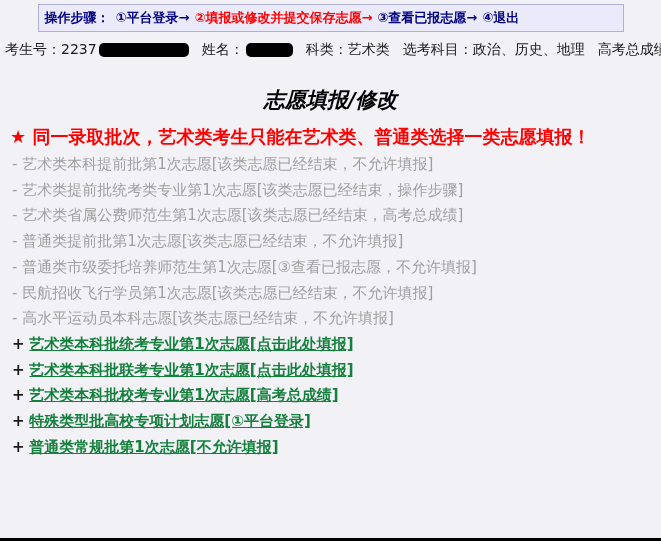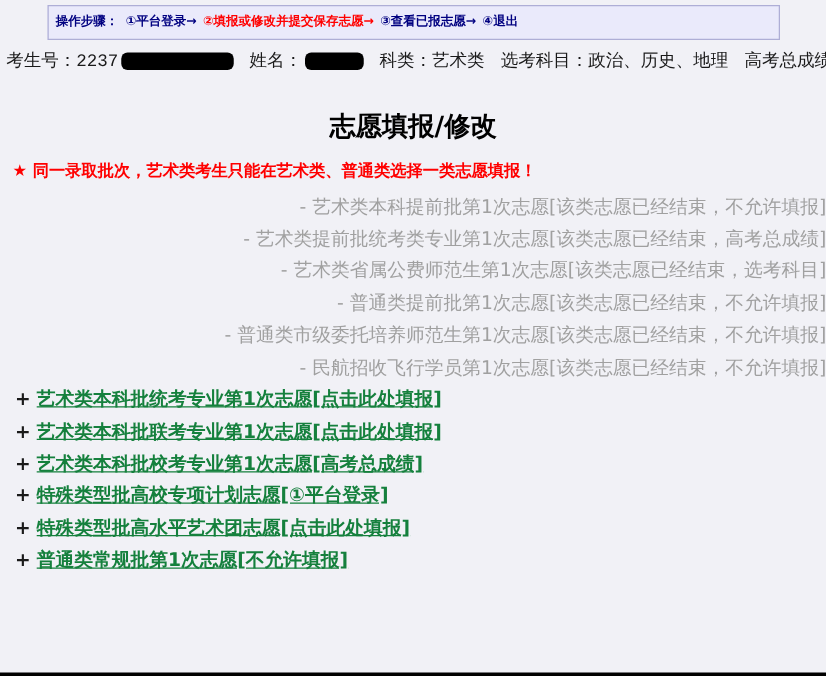--- a/index.html
+++ b/index.html
@@ -15,68 +15,69 @@
     background: #f1f1f6;
     border-bottom: 3px solid #000;
     overflow: hidden;
   }
   .steps-bar {
     width: 586px;
     margin: 4px auto 0 auto;
     background: #eaeafb;
     border: 1px solid #aeaed6;
     padding: 3px 6px;
-    font-size: 10px;
+    font-size: 13px;
     font-weight: bold;
     color: #000080;
     white-space: nowrap;
     line-height: 20px;
   }
   .steps-label { margin-right: 6px; }
   .step { margin-right: 5px; }
   .info-line {
     margin: 8px 0 0 5px;
     font-size: 14px;
     color: #1a1a1a;
     white-space: nowrap;
     line-height: 19px;
   }
-  .info-field { margin-right: 13px; font-family: Liberation Mono, monospace; }
+  .info-field { margin-right: 13px; }
   .redaction {
     display: inline-block;
     background: #000;
     border-radius: 5px;
     height: 14px;
     vertical-align: middle;
     margin-left: 2px;
   }
   .page-title {
     margin: 29px 0 0 0;
     text-align: center;
     font-family: "DejaVu Serif", "Liberation Serif", serif;
     font-size: 21px;
     font-weight: bold;
     color: #000;
     line-height: 24px;
+    font-style: italic;
   }
   .warning {
     margin: 16px 0 0 10px;
     color: #ff0000;
     font-weight: bold;
-    font-size: 13px;
+    font-size: 18px;
     line-height: 17px;
     white-space: nowrap;
   }
   .volunteer-list { margin: 7px 0 0 12px; }
   .item {
     line-height: 25.7px;
     font-size: 15px;
     white-space: nowrap;
   }
-  .item.closed { color: #a0a0a0; text-align: right; }
+  .item.closed { color: #a0a0a0; }
   .plus { color: #1a1a1a; font-weight: bold; }
   .link {
     color: #15803d;
     font-weight: bold;
     text-decoration: underline;
     cursor: pointer;
   }
 </style>
 </head>
 <body>
@@ -89,29 +90,29 @@
 
   <div class="info-line" id="info-line"><span class="info-field"><span class="info-label">考生号：</span><span class="info-value">2237</span><span class="redaction" style="width: 90px;"></span></span><span class="info-field"><span class="info-label">姓名：</span><span class="redaction" style="width: 47px;"></span></span><span class="info-field"><span class="info-label">科类：</span><span class="info-value">艺术类</span></span><span class="info-field"><span class="info-label">选考科目：</span><span class="info-value">政治、历史、地理</span></span><span class="info-field"><span class="info-label">高考总成绩：</span></span></div>
 
   <div class="page-title">志愿填报/修改</div>
 
   <div class="warning">★ 同一录取批次，艺术类考生只能在艺术类、普通类选择一类志愿填报！</div>
 
   <div class="volunteer-list">
     <div id="closed-list">
         <div class="item closed">- 艺术类本科提前批第1次志愿[该类志愿已经结束，不允许填报]</div>
-        <div class="item closed">- 艺术类提前批统考类专业第1次志愿[该类志愿已经结束，高考总成绩]</div>
-        <div class="item closed">- 艺术类省属公费师范生第1次志愿[该类志愿已经结束，选考科目]</div>
+        <div class="item closed">- 艺术类提前批统考类专业第1次志愿[该类志愿已经结束，操作步骤]</div>
+        <div class="item closed">- 艺术类省属公费师范生第1次志愿[该类志愿已经结束，高考总成绩]</div>
         <div class="item closed">- 普通类提前批第1次志愿[该类志愿已经结束，不允许填报]</div>
-        <div class="item closed">- 普通类市级委托培养师范生第1次志愿[该类志愿已经结束，不允许填报]</div>
+        <div class="item closed">- 普通类市级委托培养师范生第1次志愿[③查看已报志愿，不允许填报]</div>
         <div class="item closed">- 民航招收飞行学员第1次志愿[该类志愿已经结束，不允许填报]</div>
+        <div class="item closed">- 高水平运动员本科志愿[该类志愿已经结束，不允许填报]</div>
       </div>
     <div id="open-list">
         <div class="item open"><span class="plus">+</span> <a class="link">艺术类本科批统考专业第1次志愿[点击此处填报]</a></div>
         <div class="item open"><span class="plus">+</span> <a class="link">艺术类本科批联考专业第1次志愿[点击此处填报]</a></div>
         <div class="item open"><span class="plus">+</span> <a class="link">艺术类本科批校考专业第1次志愿[高考总成绩]</a></div>
         <div class="item open"><span class="plus">+</span> <a class="link">特殊类型批高校专项计划志愿[①平台登录]</a></div>
-        <div class="item open"><span class="plus">+</span> <a class="link">特殊类型批高水平艺术团志愿[点击此处填报]</a></div>
         <div class="item open"><span class="plus">+</span> <a class="link">普通类常规批第1次志愿[不允许填报]</a></div>
       </div>
   </div>
 
 </div>
 
 </body></html>

